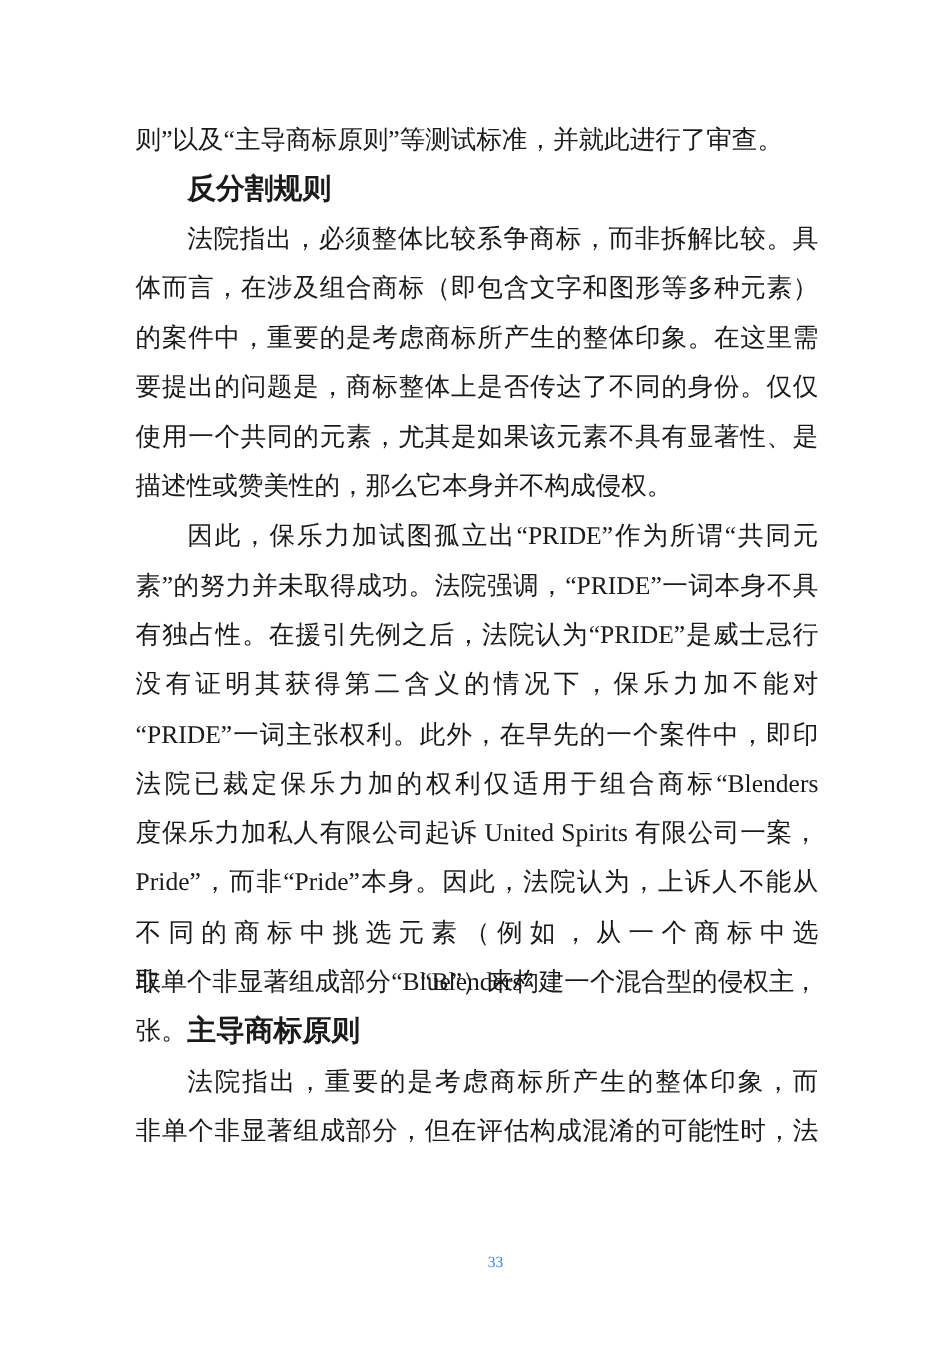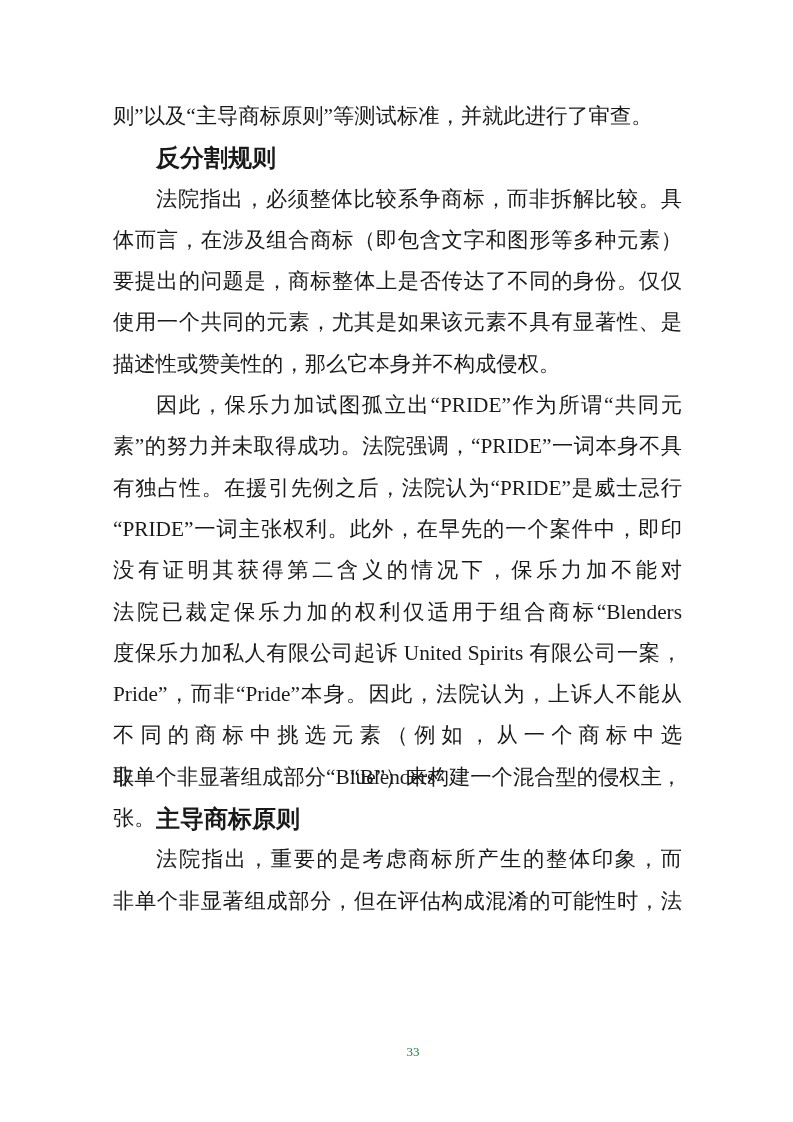--- a/index.html
+++ b/index.html
@@ -46,47 +46,48 @@
     font-size: 24px;
   }
   .page-number {
     position: absolute;
     left: 113px;
     top: 1044px;
     width: 600px;
     text-align: center;
     font-size: 13px;
     line-height: 16px;
-    color: #15803d;
+    color: #3b82f6;
   }
 </style>
 </head>
 <body>
 
 <div class="page">
   <div class="doc-body">
       <div class="paragraph continuation">
         <div class="line">则”以及“主导商标原则”等测试标准，并就此进行了审查。</div>
       </div>
       <div class="paragraph heading">
         <div class="line indent">反分割规则</div>
       </div>
       <div class="paragraph body">
         <div class="line full indent">法院指出，必须整体比较系争商标，而非拆解比较。具</div>
         <div class="line full">体而言，在涉及组合商标（即包含文字和图形等多种元素）</div>
+        <div class="line full">的案件中，重要的是考虑商标所产生的整体印象。在这里需</div>
         <div class="line full">要提出的问题是，商标整体上是否传达了不同的身份。仅仅</div>
         <div class="line full">使用一个共同的元素，尤其是如果该元素不具有显著性、是</div>
         <div class="line">描述性或赞美性的，那么它本身并不构成侵权。</div>
       </div>
       <div class="paragraph body">
         <div class="line full indent">因此，保乐力加试图孤立出“PRIDE”作为所谓“共同元</div>
         <div class="line full">素”的努力并未取得成功。法院强调，“PRIDE”一词本身不具</div>
         <div class="line full">有独占性。在援引先例之后，法院认为“PRIDE”是威士忌行</div>
+        <div class="line full">没有证明其获得第二含义的情况下，保乐力加不能对</div>
         <div class="line full">“PRIDE”一词主张权利。此外，在早先的一个案件中，即印</div>
-        <div class="line full">没有证明其获得第二含义的情况下，保乐力加不能对</div>
         <div class="line full">法院已裁定保乐力加的权利仅适用于组合商标“Blenders</div>
         <div class="line full">度保乐力加私人有限公司起诉 United Spirits 有限公司一案，</div>
         <div class="line full">Pride”，而非“Pride”本身。因此，法院认为，上诉人不能从</div>
         <div class="line full">不同的商标中挑选元素（例如，从一个商标中选取“Blenders”，</div>
         <div class="line">非单个非显著组成部分“Blue”）来构建一个混合型的侵权主张。</div>
       </div>
       <div class="paragraph heading">
         <div class="line indent">主导商标原则</div>
       </div>
       <div class="paragraph body">

